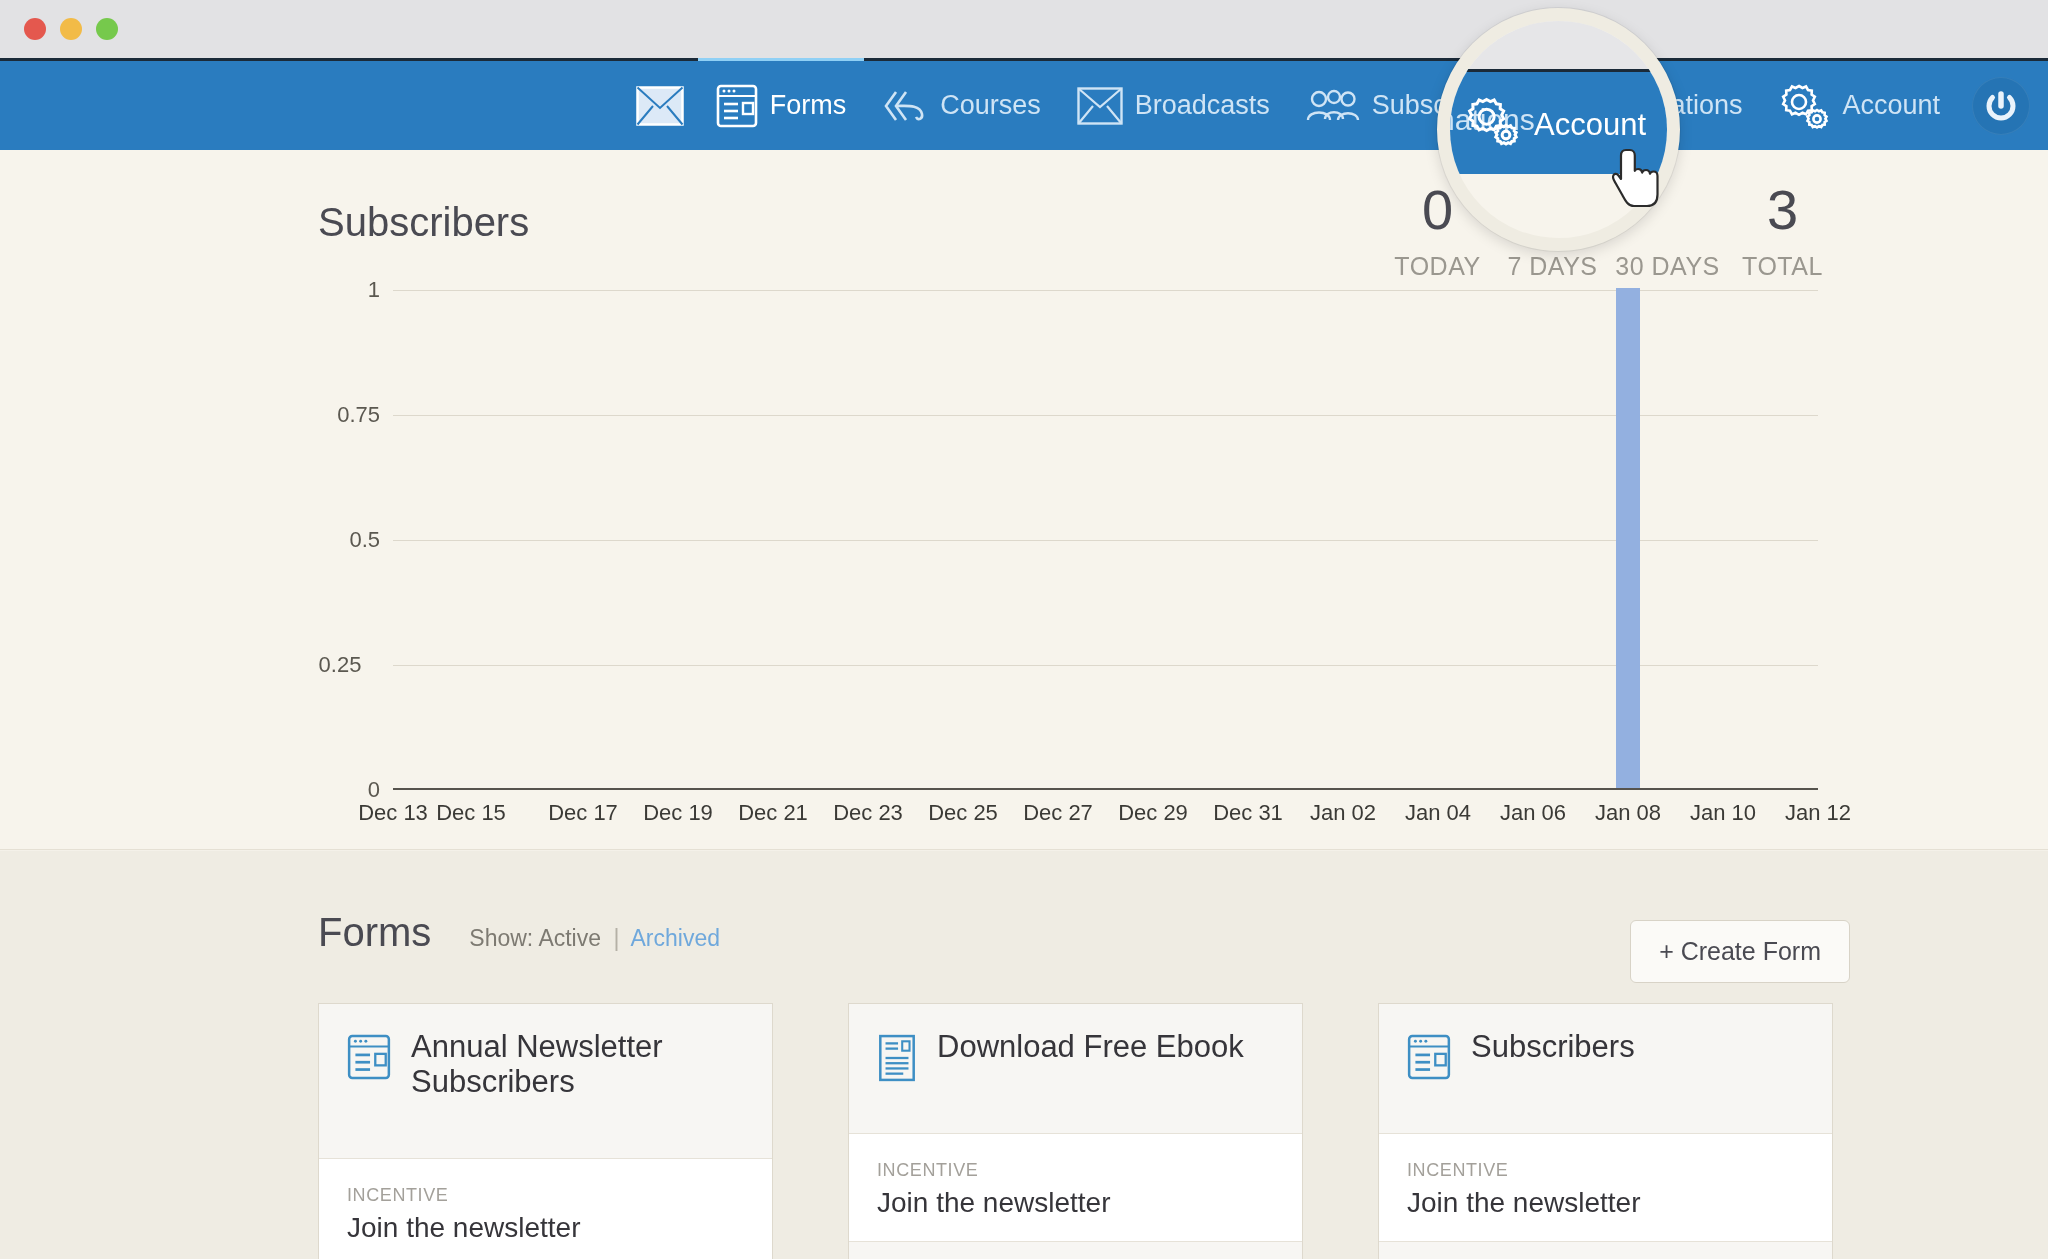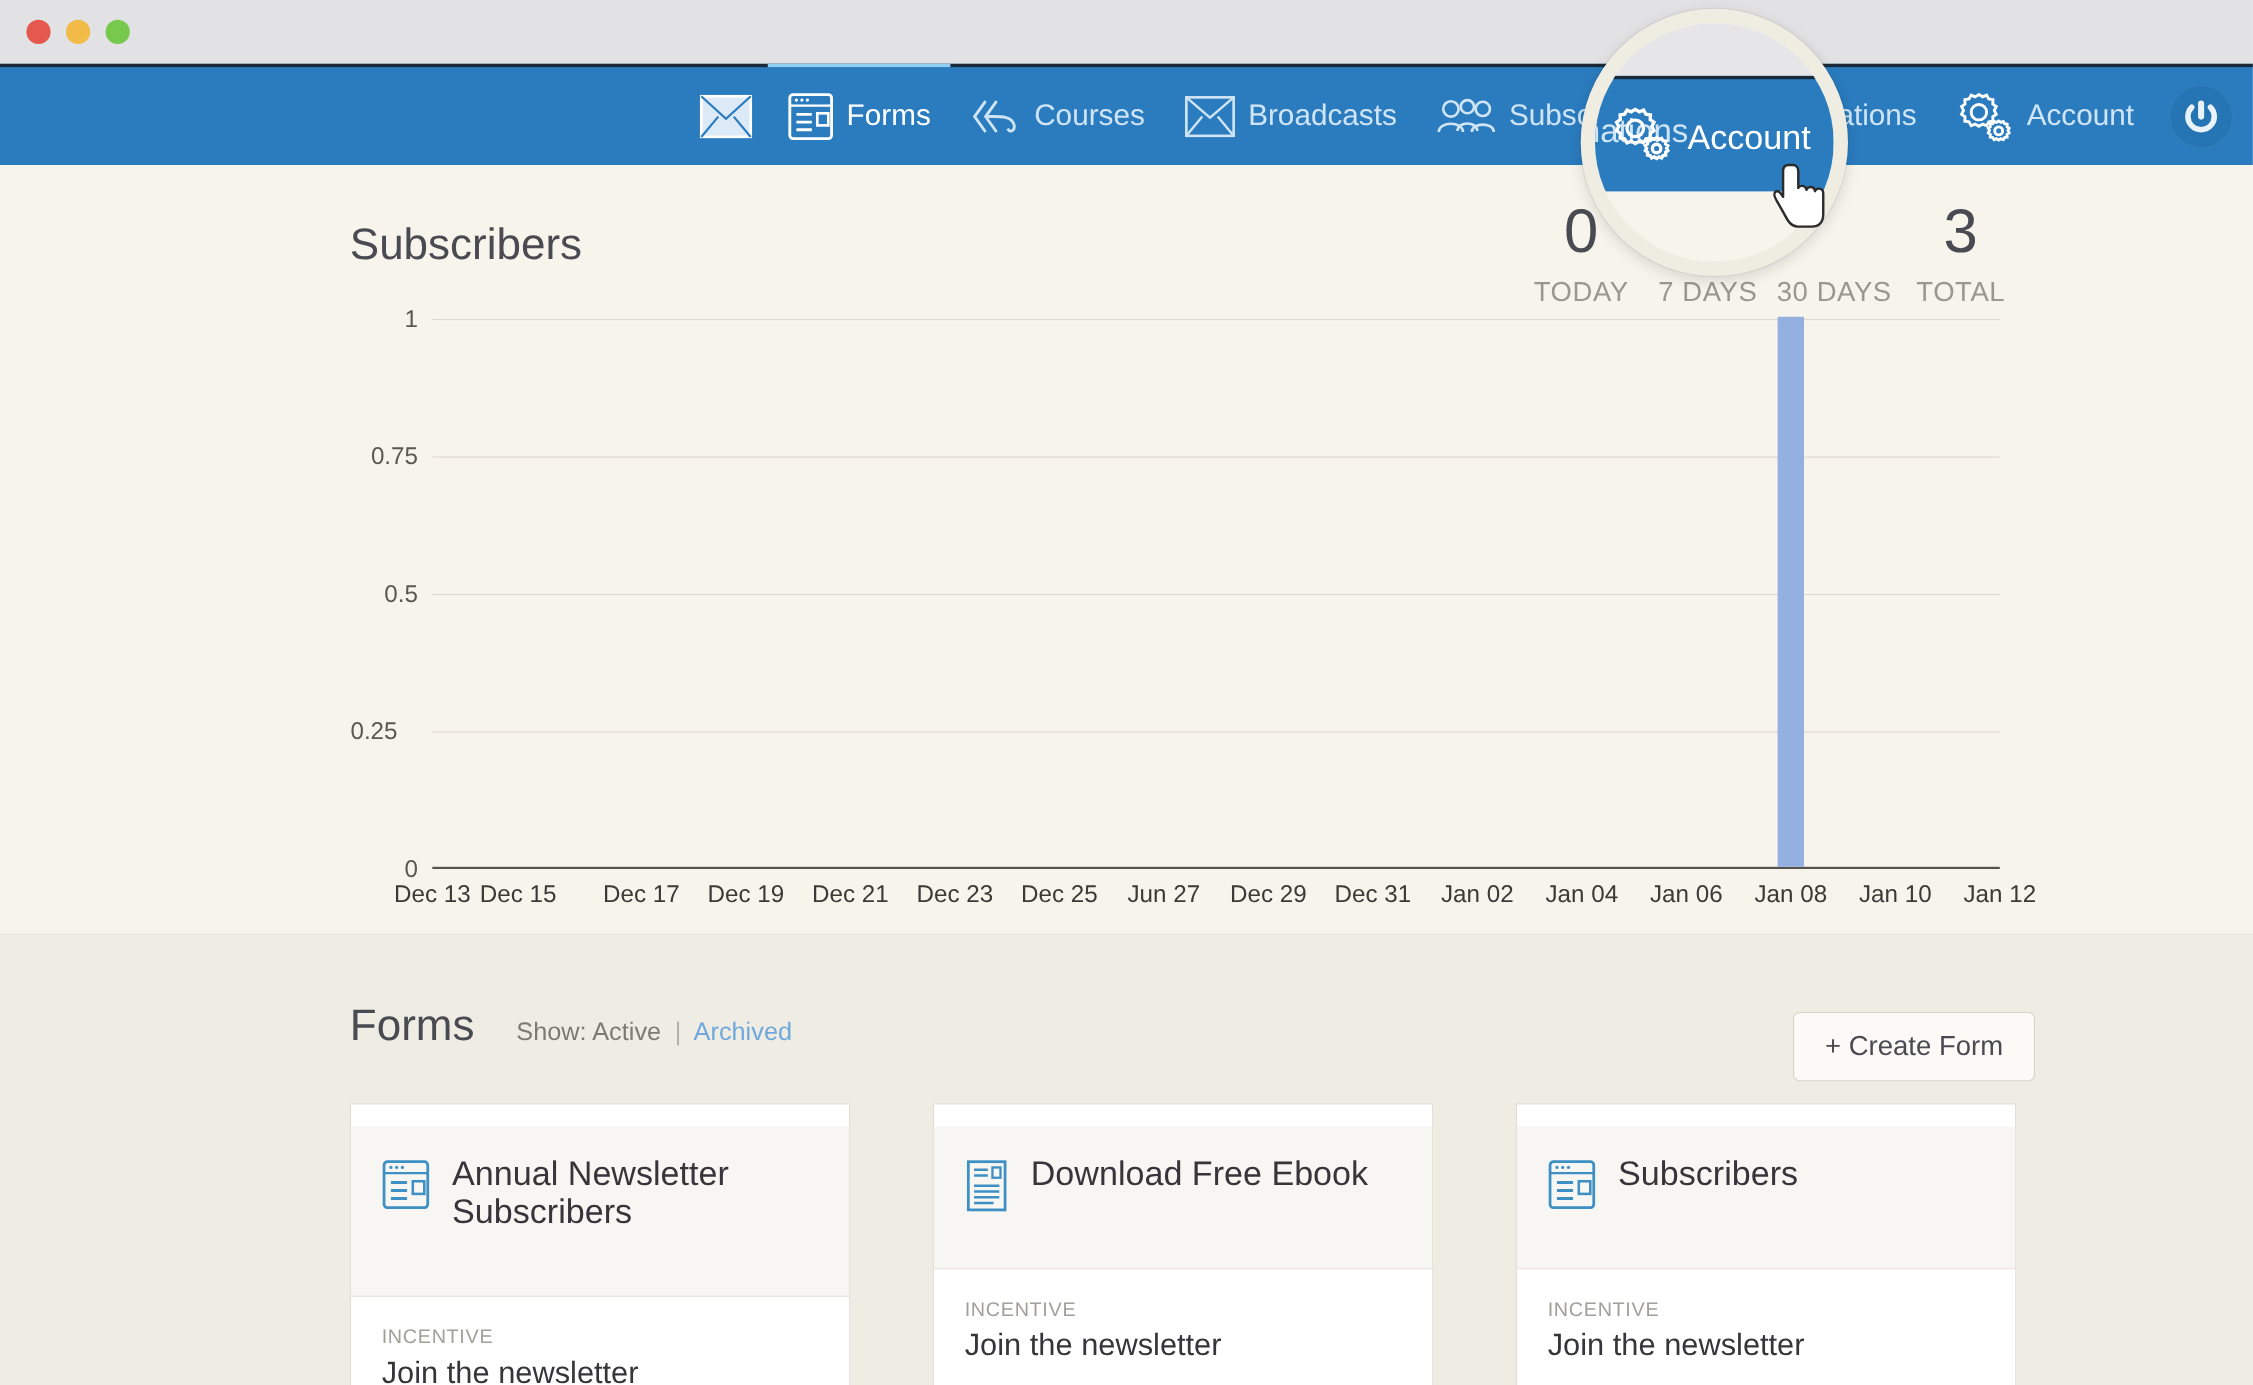--- a/index.html
+++ b/index.html
@@ -136,21 +136,20 @@
   }
   .form-card {
     width: 455px; background: #ffffff;
     border: 1px solid #ded9cd;
   }
   .card-head {
     background: #f7f6f3; padding: 26px 28px 24px 28px;
     display: flex; align-items: flex-start; gap: 20px;
     min-height: 130px;
     border-bottom: 1px solid #e6e2d8;
-    margin-top: 20px;
   }
   .card-icon { flex: 0 0 auto; margin-top: 4px; }
   .card-title {
     font-size: 31px; color: #36353a; font-weight: 400; line-height: 1.12;
   }
   .card-body { padding: 26px 28px 22px 28px; background: #fff; min-height: 104px; }
   .incentive-label {
     font-size: 18px; color: #a3a09a; letter-spacing: 0.6px; margin-bottom: 6px;
   }
   .incentive-value { font-size: 28px; color: #36353a; }
@@ -340,21 +339,21 @@
     <div class="ytick" style="top: 0px;">1</div>
   </div>
 <div id="xaxis">
     <div class="xtick" style="left: 0px;">Dec 13</div>
     <div class="xtick" style="left: 78px;">Dec 15</div>
     <div class="xtick" style="left: 190px;">Dec 17</div>
     <div class="xtick" style="left: 285px;">Dec 19</div>
     <div class="xtick" style="left: 380px;">Dec 21</div>
     <div class="xtick" style="left: 475px;">Dec 23</div>
     <div class="xtick" style="left: 570px;">Dec 25</div>
-    <div class="xtick" style="left: 665px;">Jun 27</div>
+    <div class="xtick" style="left: 665px;">Dec 27</div>
     <div class="xtick" style="left: 760px;">Dec 29</div>
     <div class="xtick" style="left: 855px;">Dec 31</div>
     <div class="xtick" style="left: 950px;">Jan 02</div>
     <div class="xtick" style="left: 1045px;">Jan 04</div>
     <div class="xtick" style="left: 1140px;">Jan 06</div>
     <div class="xtick" style="left: 1235px;">Jan 08</div>
     <div class="xtick" style="left: 1330px;">Jan 10</div>
     <div class="xtick" style="left: 1425px;">Jan 12</div>
   </div>
 

